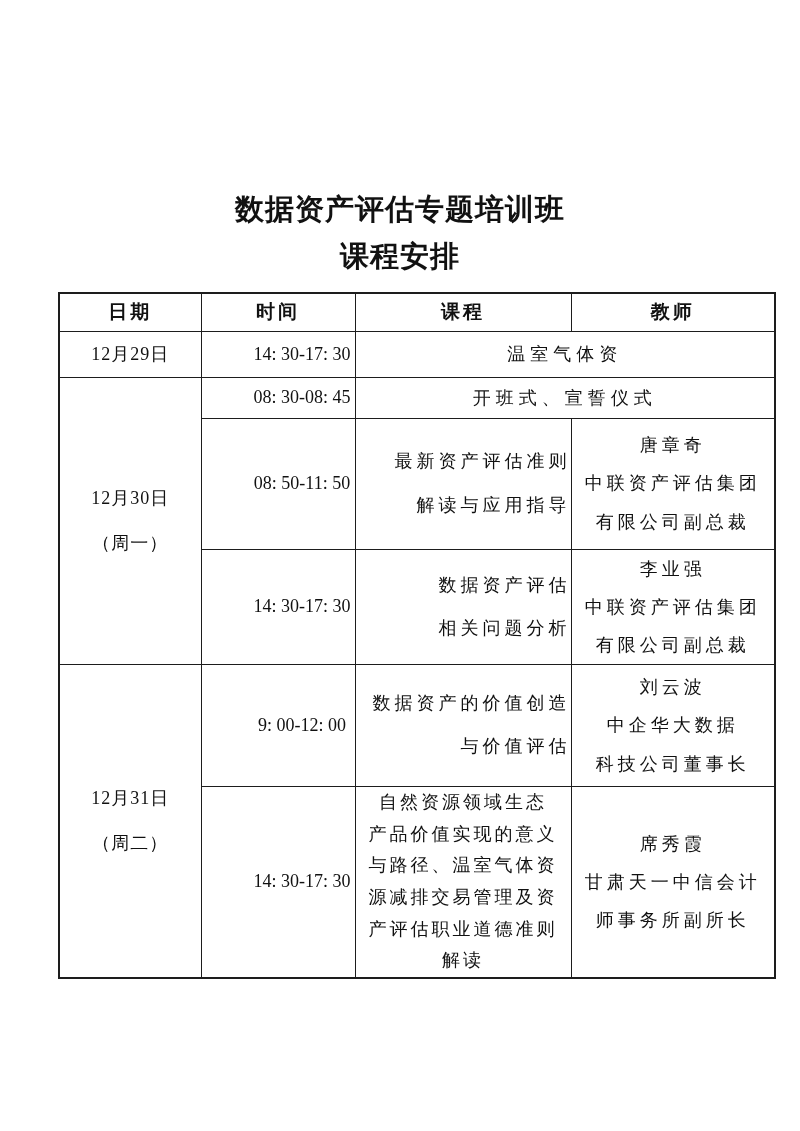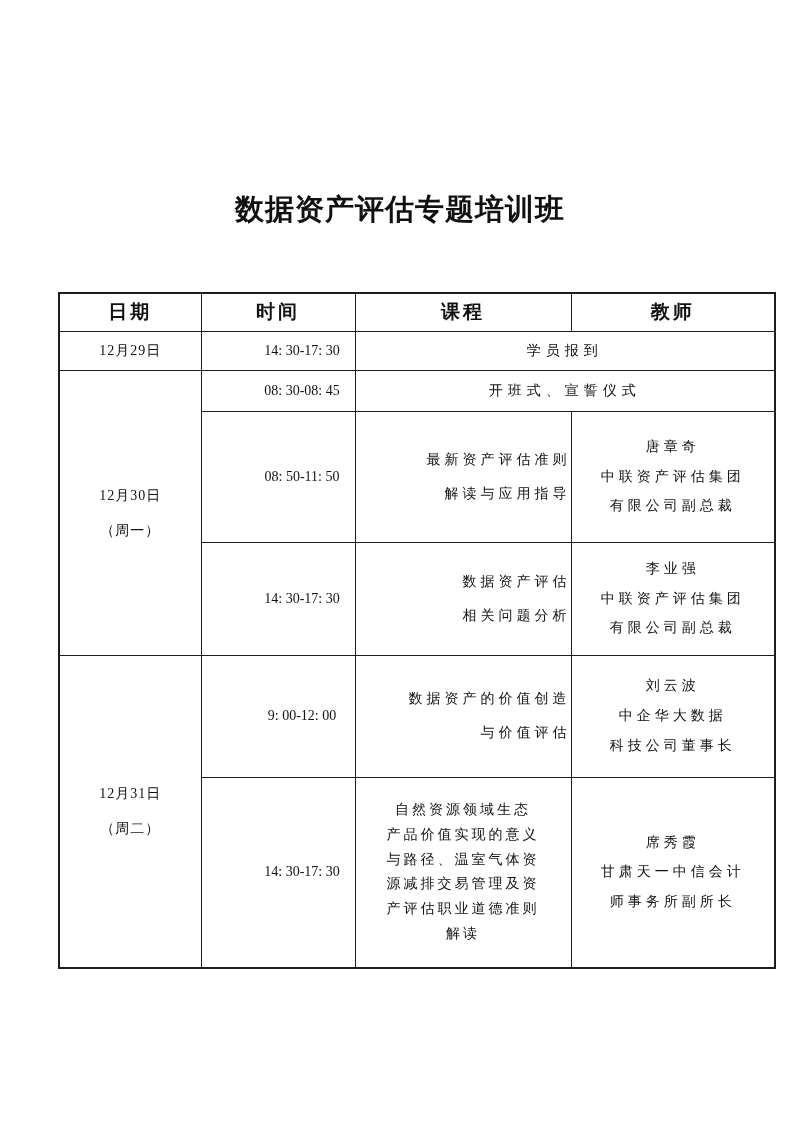--- a/index.html
+++ b/index.html
@@ -40,21 +40,21 @@
   col.c-time    { width: 154px; }
   col.c-course  { width: 216px; }
   col.c-teacher { width: 204px; }
 
   .schedule th, .schedule td {
     border: 1px solid #1d1d1d;
     padding: 0;
     text-align: center;
     vertical-align: middle;
     white-space: pre-line;
-    font-size: 14px;
+    font-size: 18px;
     font-weight: normal;
     overflow: hidden;
   }
   .schedule th {
     font-weight: bold;
     font-size: 19px;
     letter-spacing: 3px;
   }
   tr.r-head { height: 38px; }
   tr.r0 { height: 39px; }
@@ -71,41 +71,42 @@
   td.course-long  { letter-spacing: 3px; line-height: 1.76; }
   td.teacher-cell { letter-spacing: 4px; line-height: 2.12; }
 </style>
 </head>
 <body>
 
 <div class="page">
 
   <div class="doc-title">
     <div>数据资产评估专题培训班</div>
+    <div>课程安排</div>
   </div>
 
   <table class="schedule">
     <colgroup>
       <col class="c-date">
       <col class="c-time">
       <col class="c-course">
       <col class="c-teacher">
     </colgroup>
     <tbody>
       <tr class="r-head">
         <th>日期</th>
         <th>时间</th>
         <th>课程</th>
         <th>教师</th>
       </tr>
 
       <tr class="r0">
         <td class="date-cell">12月29日</td>
         <td class="time-cell">14: 30-17: 30</td>
-        <td class="span-cell" colspan="2">学员报到</td>
+        <td class="span-cell" colspan="2">温室气体资</td>
       </tr>
 
       <tr class="r1">
         <td class="date-cell" rowspan="3">12月30日
 （周一）</td>
         <td class="time-cell">08: 30-08: 45</td>
         <td class="span-cell" colspan="2">开班式、宣誓仪式</td>
       </tr>
 
       <tr class="r2">

